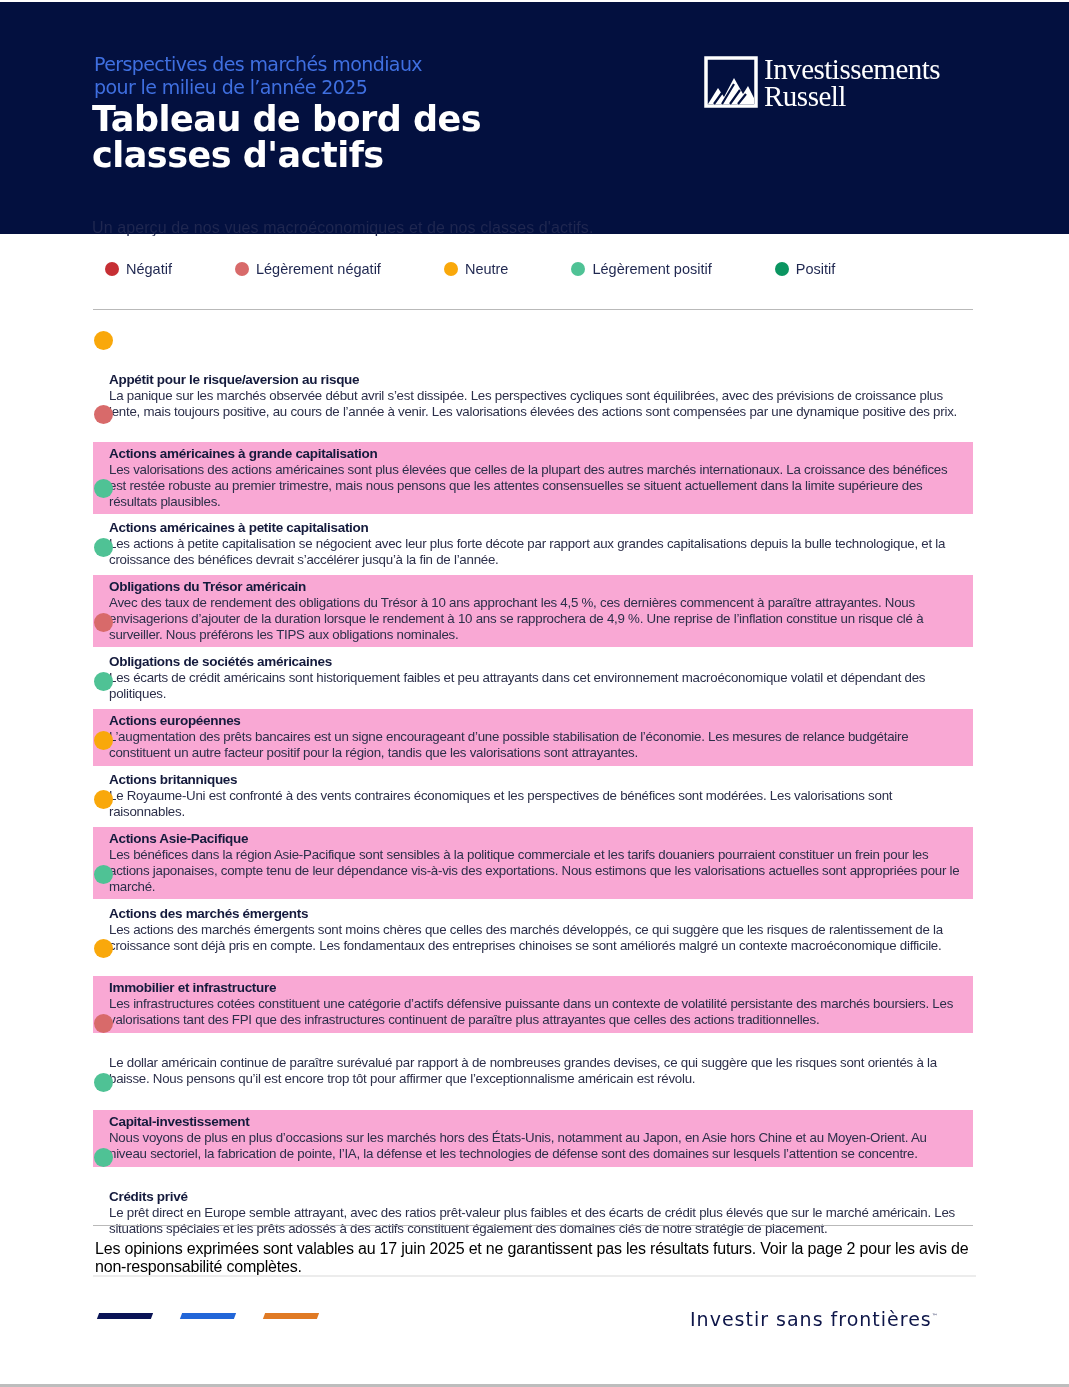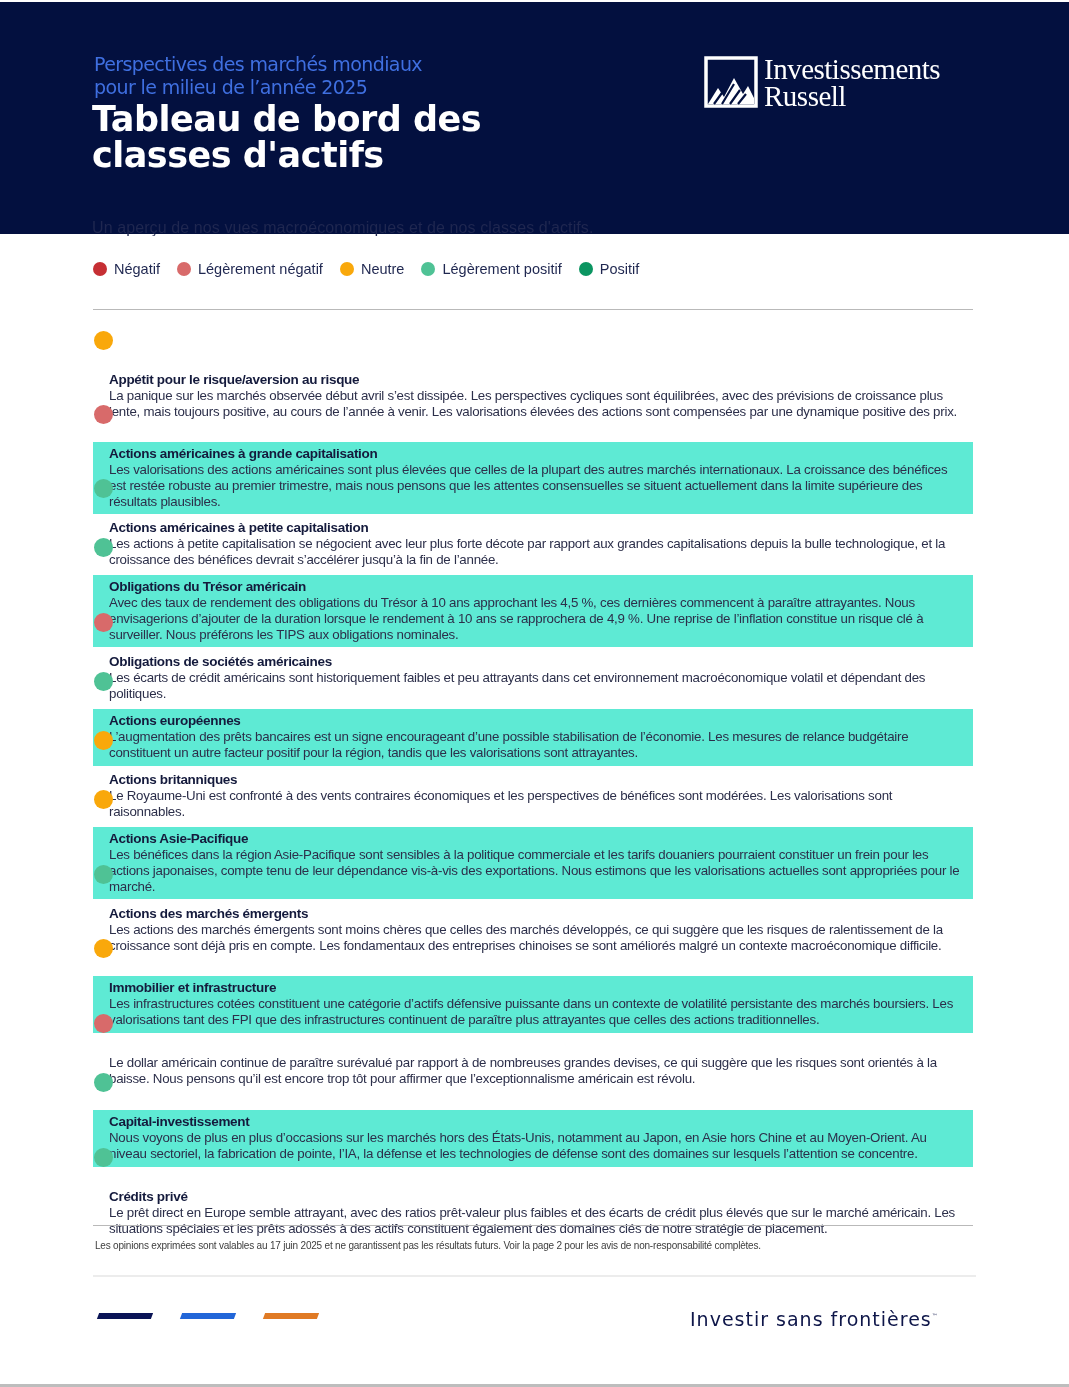--- a/index.html
+++ b/index.html
@@ -24,38 +24,38 @@
     .logo svg { display: block; }
     .logo .wordmark {
       margin-left: 6px; font-family: "Liberation Serif", serif; color: #ffffff;
       font-size: 29px; line-height: 27px; letter-spacing: -0.5px;
     }
 
     .intro {
       position: absolute; left: 92px; top: 219px;
       font-size: 16px; color: #1f2750; letter-spacing: 0.1px;
     }
-    .legend { position: absolute; left: 93px; top: 261px; display: flex; align-items: flex-end; }
+    .legend { position: absolute; left: 105px; top: 261px; display: flex; align-items: flex-end; gap: 46px; }
     .legend-item { display: flex; align-items: center; margin-right: 17px; font-size: 14.5px; color: #1f2750; }
     .legend-item .dot { width: 14px; height: 14px; border-radius: 50%; margin-right: 7px; }
 
     .rule { position: absolute; left: 93px; width: 880px; height: 1px; background: #b9b9b9; }
 
     .list { position: absolute; left: 93px; top: 323px; width: 880px; }
     .row { position: relative; display: flex; flex-direction: column; }
     .row .dot-wrap { width: 45px; flex: 0 0 45px; position: relative; }
     .row .dot { position: absolute; left: 1px; top: 8px; width: 19px; height: 19px; border-radius: 50%; }
     .row .body { flex: 1; padding: 4px 12px 5px 16px; }
-    .row.shaded .body { background: #5eead4; }
+    .row.shaded .body { background: #f9a8d4; }
     .row .name { font-size: 13.5px; line-height: 16px; color: #141a3c; font-weight: bold; letter-spacing: -0.3px; }
     .row .desc { font-size: 13.3px; line-height: 15.8px; color: #2c2f4a; letter-spacing: -0.25px; }
 
     .disclaimer {
       position: absolute; left: 95px; top: 1240px; width: 880px;
-      font-size: 10px; color: #404040; letter-spacing: -0.2px;
+      font-size: 16px; color: #000000; letter-spacing: -0.2px;
     }
     .footer-rule { position: absolute; left: 93px; top: 1275px; width: 883px; height: 2px; background: #ececec; }
 
     .stripe { position: absolute; top: 1313px; width: 54px; height: 6px; transform: skewX(-20deg); }
     .tagline {
       position: absolute; left: 690px; top: 1308px;
       font-family: "DejaVu Sans", sans-serif; font-size: 19px; color: #0e1649; letter-spacing: 1px;
     }
     .tagline sup { font-size: 6px; vertical-align: top; position: relative; top: 4px; letter-spacing: 0; }
     .bottom-rule { position: absolute; left: 0; top: 1384px; width: 1069px; height: 3px; background: #bdbdbd; }

